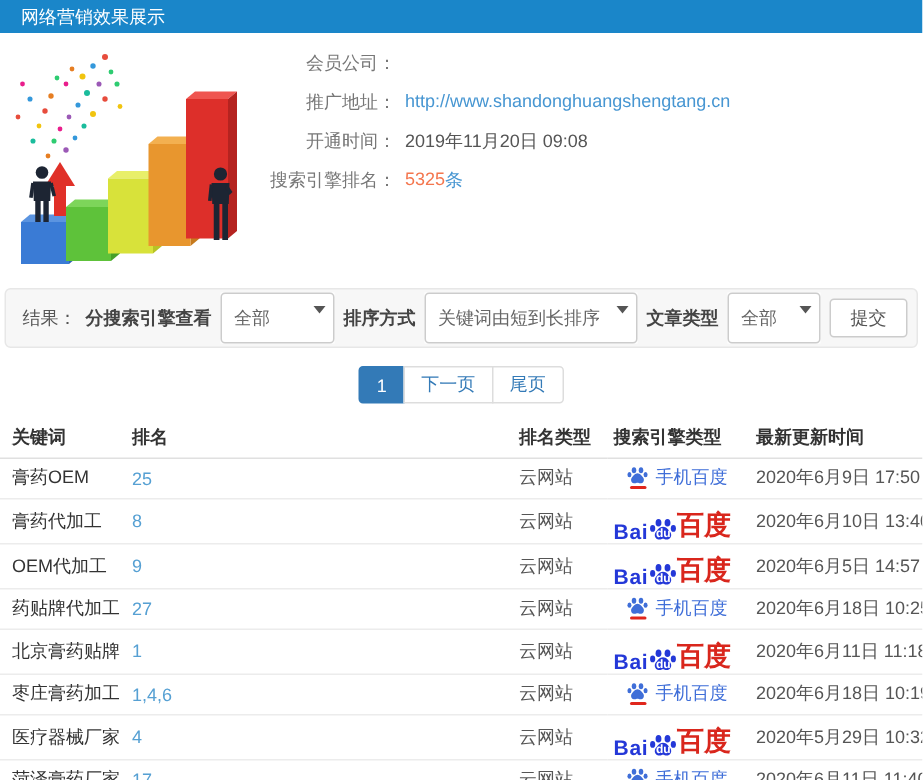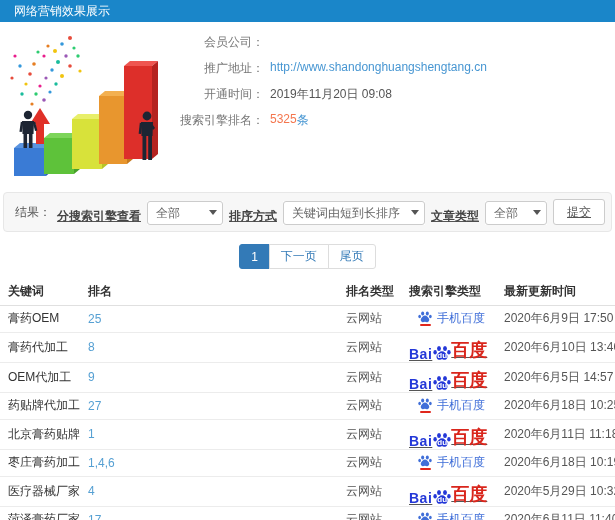--- a/index.html
+++ b/index.html
@@ -17,25 +17,25 @@
   .info-row { display:flex; height:26px; }
   .info-label { width:84px; text-align:right; color:#777; flex:0 0 auto; }
   .info-value { margin-left:6px; color:#555; text-decoration:none; }
   a.info-value { color:#4796d2; }
   .count-orange { color:#f4764e; margin-left:6px; }
   .count-suffix { color:#4796d2; }
 
   
   .filterbar { margin:6px 3px 0; height:40px; background:#f7f7f7; border:1px solid #e7e7e7;
     border-radius:4px; display:flex; align-items:center; padding:0 6px 0 11px; }
-  .filter-group { margin-left:auto; display:flex; align-items:flex-end; gap:6px;text-decoration:underline; }
+  .filter-group { margin-left:auto; display:flex; align-items:center; gap:6px; }
   .flabel { font-weight:bold; color:#444; white-space:nowrap; }
   .selwrap { position:relative; display:inline-block; background:#fff; }
   .selwrap select { appearance:none; -webkit-appearance:none; border:1px solid #ccc; border-radius:3px;
-    background:#fff; color:#666; font-size:12px; height:24px; padding:0 18px 0 8px;
+    background:#fff; color:#666; font-size:12px; height:34px; padding:0 18px 0 8px;
     font-family:inherit; }
   .selwrap .caret { position:absolute; right:6px; top:9px; width:0; height:0; pointer-events:none;
     border-left:4px solid transparent; border-right:4px solid transparent; border-top:5px solid #555; }
   .submit-btn { height:26px; padding:0 13px; background:#fff; border:1px solid #ccc; border-radius:3px;
     color:#555; font-size:12px; font-family:inherit; cursor:pointer; }
 
   
   .pagination { margin-top:12px; display:flex; justify-content:center; }
   .page-item { display:inline-flex; align-items:center; height:25px; padding:0 11px; background:#fff;
     border:1px solid #ddd; color:#337ab7; margin-left:-1px; cursor:pointer; text-decoration:none; }
@@ -52,21 +52,21 @@
   .results th.c-keyword, .results td.c-keyword { padding-left:8px; color:#333; }
   .results td.c-rank { color:#56a0d3; }
 
   
   .engine { display:inline-flex; align-items:center; }
   .engine.mobile { margin-left:9px; }
   .paw-stack { display:inline-flex; flex-direction:column; align-items:center; margin-right:5px; }
   .paw-sm { width:14px; height:12px; color:#3f6ed8; display:block; }
   .redbar { width:11px; height:2px; background:#e0261c; border-radius:1px; margin-top:1px; }
   .mobile-label { color:#3f6ed8; }
-  .engine.baidu { font-weight:bold; align-items:flex-end;text-decoration:underline; }
+  .engine.baidu { font-weight:bold; align-items:flex-end; }
   .bai { color:#2438d8; font-size:14px; letter-spacing:0.5px; }
   .paw-lg-wrap { position:relative; width:18px; height:16px; margin:12px 0 1px 1px; }
   .paw-lg { width:18px; height:16px; color:#2438d8; display:block; }
   .du { position:absolute; left:4px; top:6px; color:#fff; font-size:8px; font-weight:bold; }
   .cn { color:#d9261c; font-size:18px; }
 </style>
 </head>
 <body>
 
 <div class="topbar">

